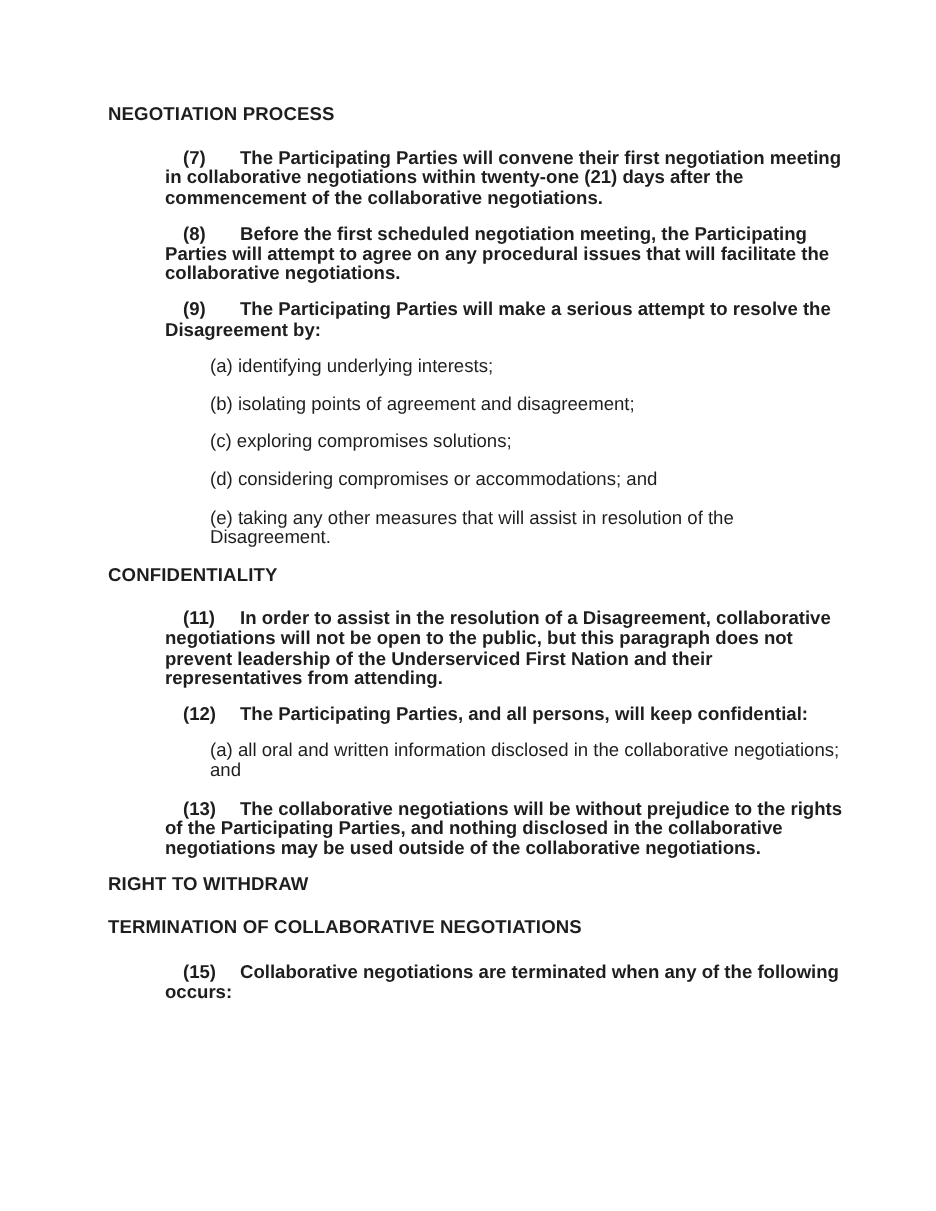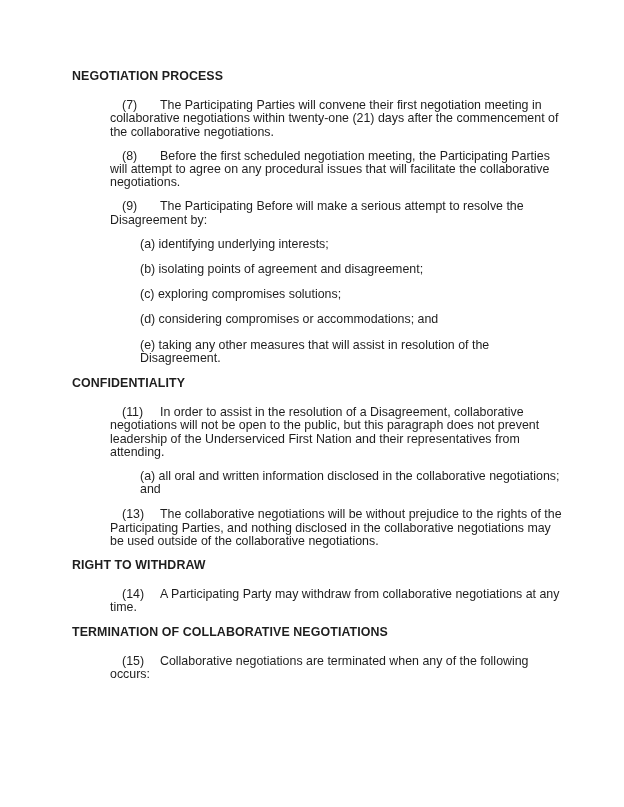--- a/index.html
+++ b/index.html
@@ -29,20 +29,21 @@
   }
   .hd {
     font-size: 12.4px;
     font-weight: bold;
     margin: 0 0 16px 0;
     letter-spacing: 0.1px;
   }
   .para {
     margin: 0 0 11px 38px;
     text-indent: 12px;
+    font-weight: bold;
   }
   .num {
     display: inline-block;
     width: 38px;
     text-indent: 0;
   }
   .item {
     margin: 0 0 12px 68px;
   }
 </style>
@@ -51,46 +52,46 @@
 
 <div class="page">
   <div class="doc">
 
     <h2 class="hd">NEGOTIATION PROCESS</h2>
 
     <p class="para"><span class="num">(7)</span><span>The Participating Parties will convene their first negotiation meeting in collaborative negotiations within twenty-one (21) days after the commencement of the collaborative negotiations.</span></p>
 
     <p class="para"><span class="num">(8)</span><span>Before the first scheduled negotiation meeting, the Participating Parties will attempt to agree on any procedural issues that will facilitate the collaborative negotiations.</span></p>
 
-    <p class="para"><span class="num">(9)</span><span>The Participating Before will make a serious attempt to resolve the Disagreement by:</span></p>
+    <p class="para"><span class="num">(9)</span><span>The Participating Parties will make a serious attempt to resolve the Disagreement by:</span></p>
 
     <p class="item"><span>(a)</span> <span>identifying underlying interests;</span></p>
 
     <p class="item"><span>(b)</span> <span>isolating points of agreement and disagreement;</span></p>
 
     <p class="item"><span>(c)</span> <span>exploring compromises solutions;</span></p>
 
     <p class="item"><span>(d)</span> <span>considering compromises or accommodations; and</span></p>
 
     <p class="item"><span>(e)</span> <span>taking any other measures that will assist in resolution of the Disagreement.</span></p>
 
 
     <h2 class="hd">CONFIDENTIALITY</h2>
 
     <p class="para"><span class="num">(11)</span><span>In order to assist in the resolution of a Disagreement, collaborative negotiations will not be open to the public, but this paragraph does not prevent leadership of the Underserviced First Nation and their representatives from attending.</span></p>
 
+    <p class="para"><span class="num">(12)</span><span>The Participating Parties, and all persons, will keep confidential:</span></p>
 
     <p class="item"><span>(a)</span> <span>all oral and written information disclosed in the collaborative negotiations; and</span></p>
 
 
     <p class="para"><span class="num">(13)</span><span>The collaborative negotiations will be without prejudice to the rights of the Participating Parties, and nothing disclosed in the collaborative negotiations may be used outside of the collaborative negotiations.</span></p>
 
     <h2 class="hd">RIGHT TO WITHDRAW</h2>
 
-    <p class="para"><span class="num">(14)</span><span>A Participating Party may withdraw from collaborative negotiations at any time.</span></p>
 
     <h2 class="hd">TERMINATION OF COLLABORATIVE NEGOTIATIONS</h2>
 
     <p class="para"><span class="num">(15)</span><span>Collaborative negotiations are terminated when any of the following occurs:</span></p>
 
 
   </div>
 </div>
 
 </body></html>

